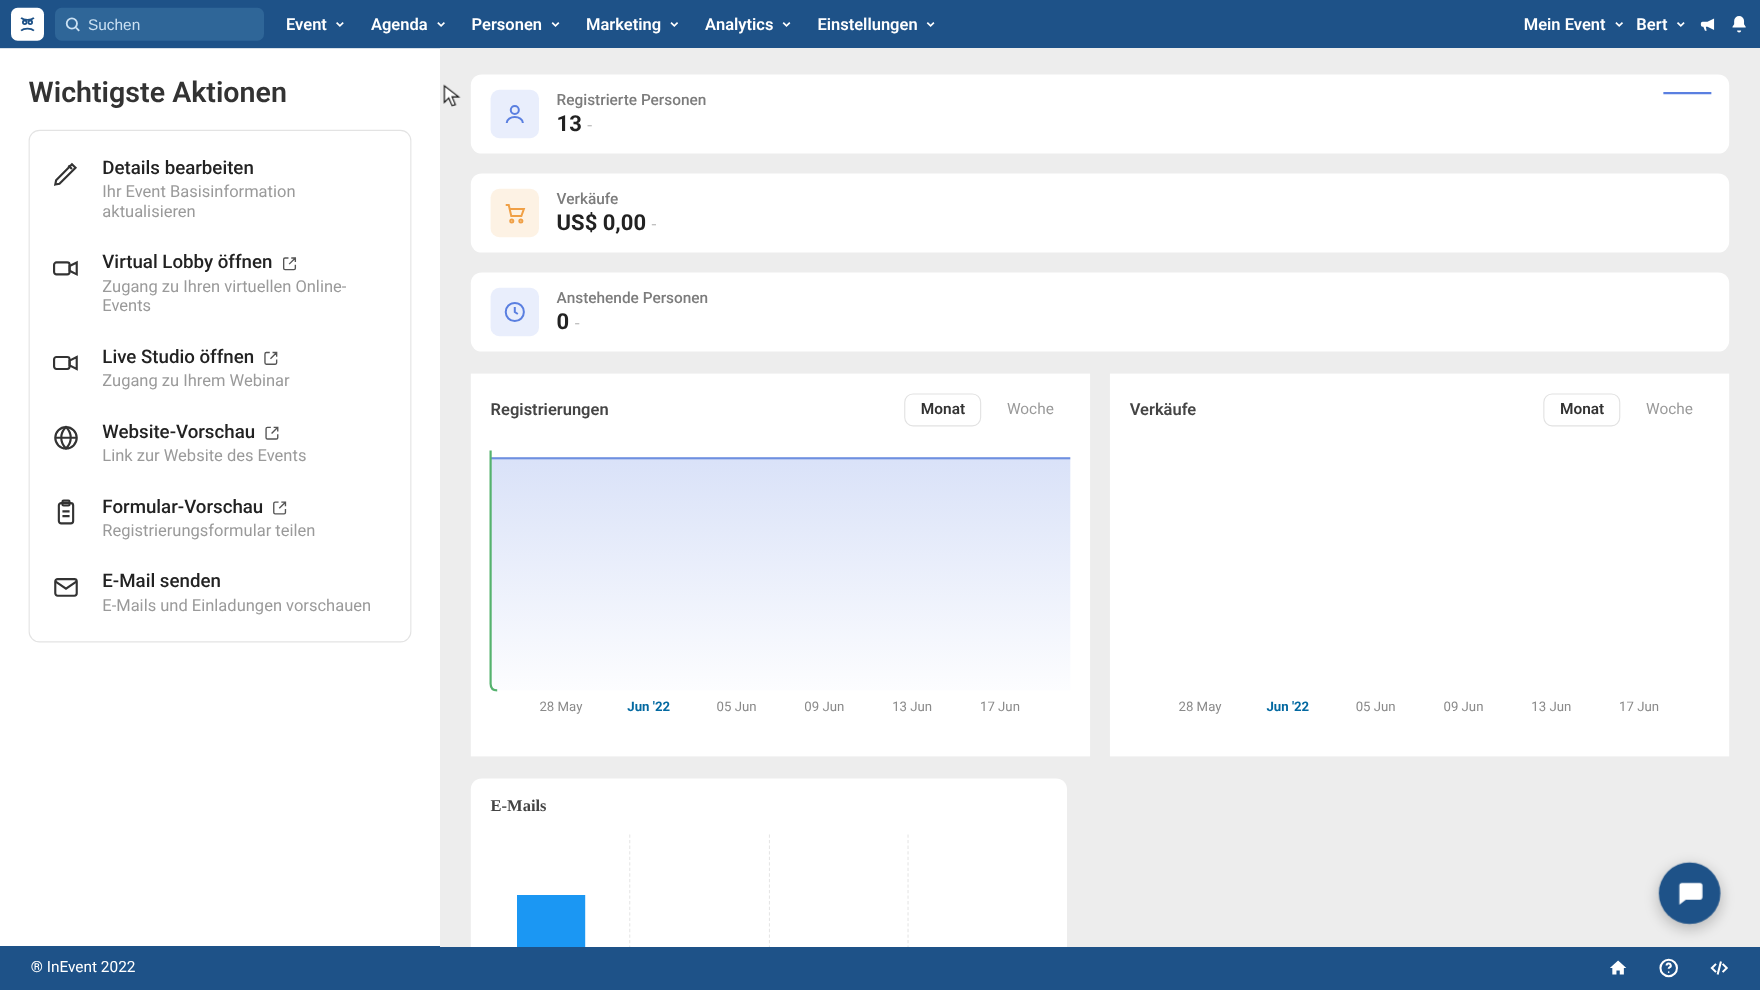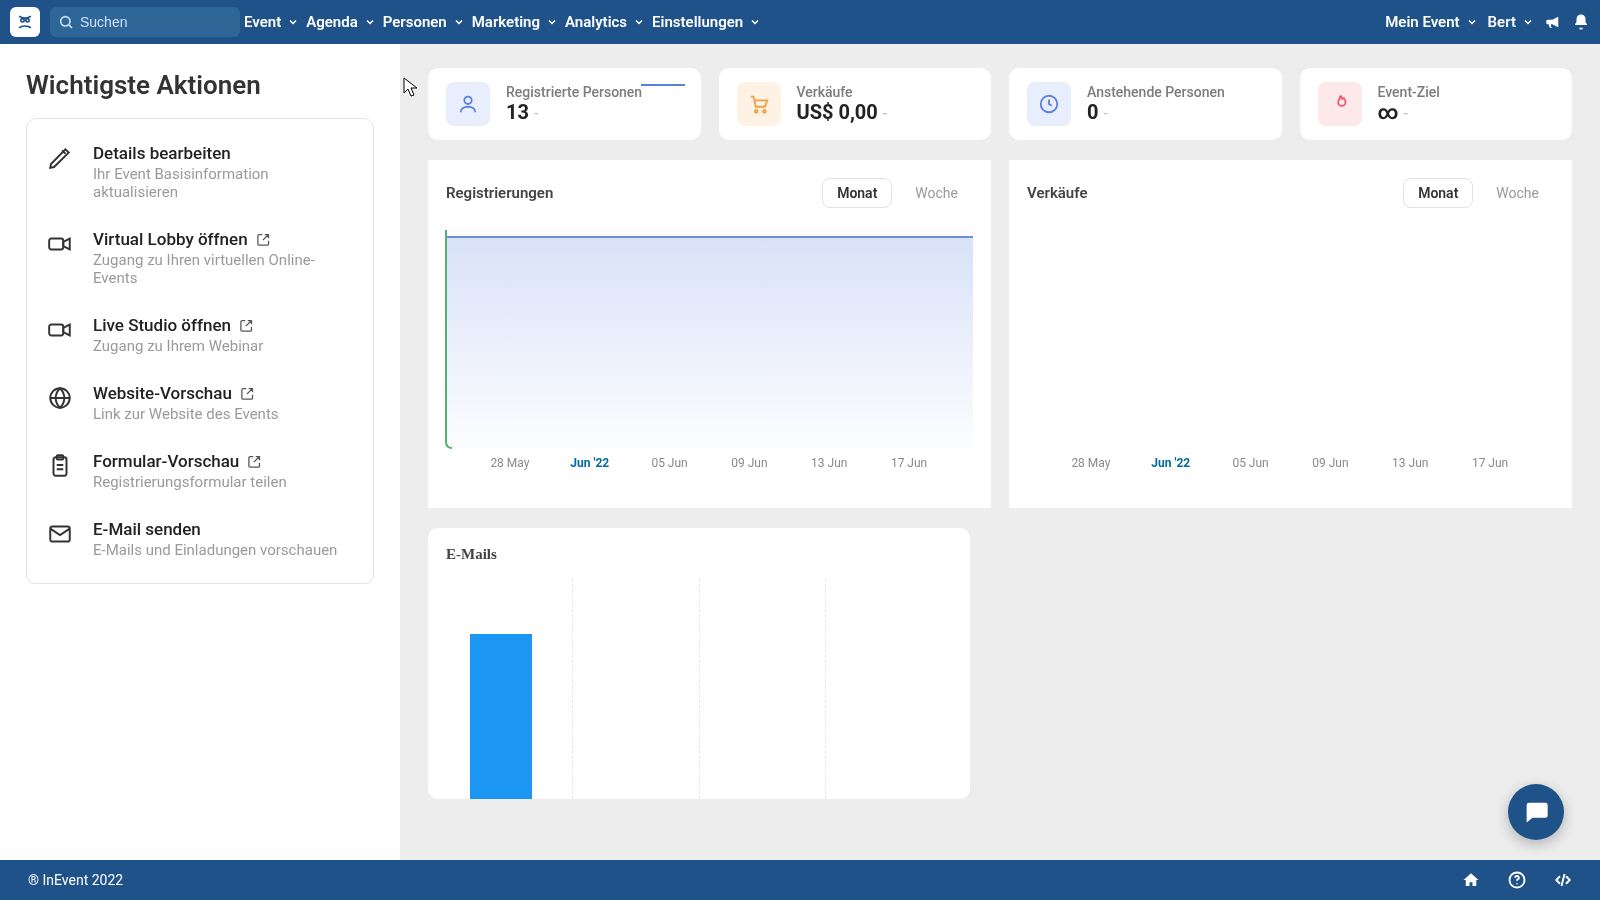--- a/index.html
+++ b/index.html
@@ -8,21 +8,21 @@
   background: #f0f0f0; color: #333; width: 1600px; height: 900px; overflow: hidden; position: relative;
 }
 
 .topnav { background:#1e5288; height:44px; display:flex; align-items:center; padding:16px 10px; color:#fff; }
 .logo { width:30px; height:30px; background:#fff; border-radius:6px; display:flex; align-items:center; justify-content:center; margin-right:10px; }
 .logo svg { width:20px; height:20px; }
 .search-box { position:relative; }
 .search-box input { background:#2f6698; border:none; border-radius:6px; height:30px; width:190px; padding:0 10px 0 30px; color:#fff; font-size:14px; }
 .search-box input::placeholder { color:#cbe1f3; }
 .search-box .sicon { position:absolute; left:8px; top:7px; color:#cbe1f3; }
-.nav-items { display:flex; margin-left:4px; gap:7px; }
+.nav-items { display:flex; margin-left:20px; gap:22px; }
 .nav-item { display:flex; align-items:center; gap:6px; font-size:15px; font-weight:600; cursor:pointer; }
 .nav-right { margin-left:auto; display:flex; align-items:center; gap:10px; }
 .nav-icon { cursor:pointer; }
 .chev { display:inline-block; }
 .chev svg { vertical-align:middle; }
 
 
 .content { position:absolute; top:44px; bottom:40px; left:0; right:0; display:flex; }
 .sidebar { width:400px; background:#fff; padding:26px; overflow:auto; }
 .sidebar h1 { font-size:26px; font-weight:600; color:#333; margin-bottom:18px; }
@@ -32,21 +32,21 @@
 .action-body { flex:1; }
 .action-title { font-size:17px; font-weight:500; color:#222; display:flex; align-items:center; gap:8px; }
 .action-desc { font-size:15px; color:#9a9a9a; margin-top:2px; }
 .ext-icon { color:#555; }
 
 .main { flex:1; background:#ededed; padding:24px 28px; overflow:auto; }
 .main::-webkit-scrollbar { width:14px; }
 .main::-webkit-scrollbar-track { background:#f0f0f0; }
 .main::-webkit-scrollbar-thumb { background:#c0c0c0; border-radius:8px; }
 
-.stat-row { display:flex; gap:18px; }
+.stat-row { display:flex; gap:18px;flex-direction:column; }
 .stat-card { background:#fff; border-radius:10px; padding:14px 18px; display:flex; gap:16px; align-items:center; flex:1; min-width:0; position:relative; }
 .stat-icon-box { width:44px; height:44px; border-radius:8px; display:flex; align-items:center; justify-content:center; flex:none; }
 .stat-body { display:flex; flex-direction:column; }
 .stat-label { font-size:14px; color:#7c7c7c; font-weight:500; }
 .stat-value { font-size:20px; font-weight:700; color:#222; }
 .stat-value .dash { color:#c0c0c0; font-weight:400; font-size:16px; }
 .spark { position:absolute; top:10px; right:16px; }
 
 .chart-row { display:flex; gap:18px; margin-top:20px; }
 .chart-card { background:#fff; border-radius:0; padding:18px 0 10px; flex:1; min-width:0; }
@@ -328,31 +328,20 @@
             <svg width="22" height="22" viewBox="0 0 24 24" fill="none" stroke="currentColor" stroke-width="2">
               <circle cx="12" cy="12" r="9"></circle>
               <path d="M12 7v5l3 2"></path>
             </svg>
           </div>
   <div class="stat-body">
     <div class="stat-label">Anstehende Personen</div>
     <div class="stat-value">0 <span class="dash">-</span></div>
   </div>
   </div>
-        <div class="stat-card">
-          <div class="stat-icon-box" style="background:#fde8ea;color:#f05a6e">
-            <svg width="22" height="22" viewBox="0 0 24 24" fill="none" stroke="currentColor" stroke-width="2">
-              <path d="M12 3c1 3-2 4-2 7a4 4 0 0 0 8 0c0-2-1-3-2-5 0 2-2 2-2 0 0-1-1-1-2-2z"></path>
-            </svg>
-          </div>
-  <div class="stat-body">
-    <div class="stat-label">Event-Ziel</div>
-    <div class="stat-value">∞ <span class="dash">-</span></div>
-  </div>
-  </div>
       </div>
 
     <div class="chart-row">
 
       <div class="chart-card">
         <div class="chart-card-header">
           <div class="chart-title">Registrierungen</div>
           <div class="seg">
             <button class="seg-btn active">Monat</button>
             <button class="seg-btn">Woche</button>

